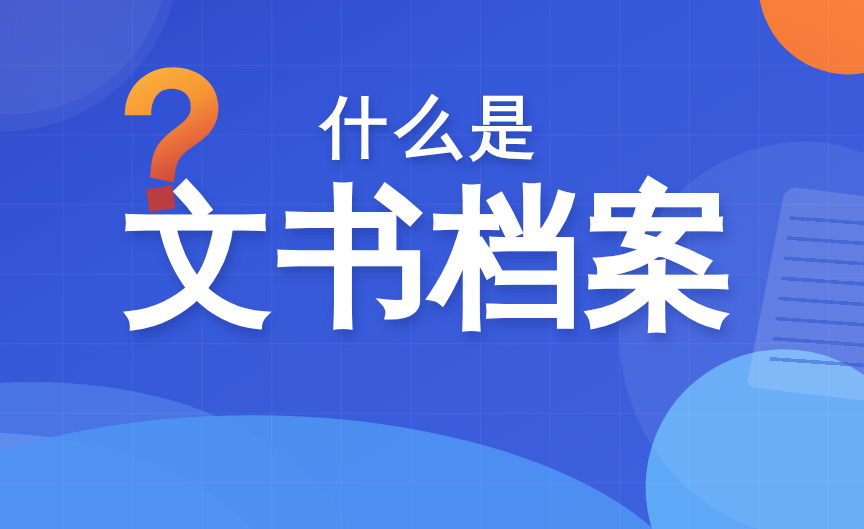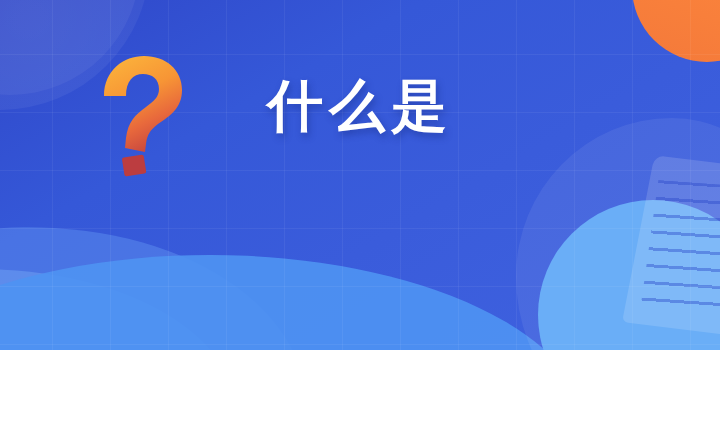--- a/index.html
+++ b/index.html
@@ -7,21 +7,21 @@
     padding: 0;
     background: #ffffff;
   }
   body {
     font-family: "Liberation Sans", "DejaVu Sans", sans-serif;
   }
 
   .banner {
     position: relative;
     width: 720px;
-    height: 350px;
+    height: 441px;
     overflow: hidden;
     background: linear-gradient(150deg, #2f47c9 0%, #3558d8 32%, #3a5cdb 60%, #3f62e0 100%);
   }
 
   
   .grid-overlay {
     position: absolute;
     inset: 0;
     background-image:
       linear-gradient(to right, rgba(255,255,255,0.055) 1px, transparent 1px),
@@ -193,15 +193,16 @@
     <path d="M12 44 C12 18, 32 4, 52 4 C74 4, 90 18, 90 38
              C90 56, 78 64, 66 72 C58 78, 55 83, 54 92
              L53 100 L33 96 L34 86 C36 70, 43 63, 54 55
              C62 49, 67 45, 67 37 C67 27, 60 22, 51 22
              C41 22, 34 29, 34 44 Z" fill="url(#qgrad)"></path>
     <rect x="31" y="104" width="22" height="19" rx="2" transform="rotate(-9 42 113)" fill="#BC3D40"></rect>
   </svg>
 
   <div class="headline-wrap">
     <div class="sub-title">什么是</div>
+    <div class="main-title">文书档案</div>
   </div>
 
 </div>
 
 </body></html>

